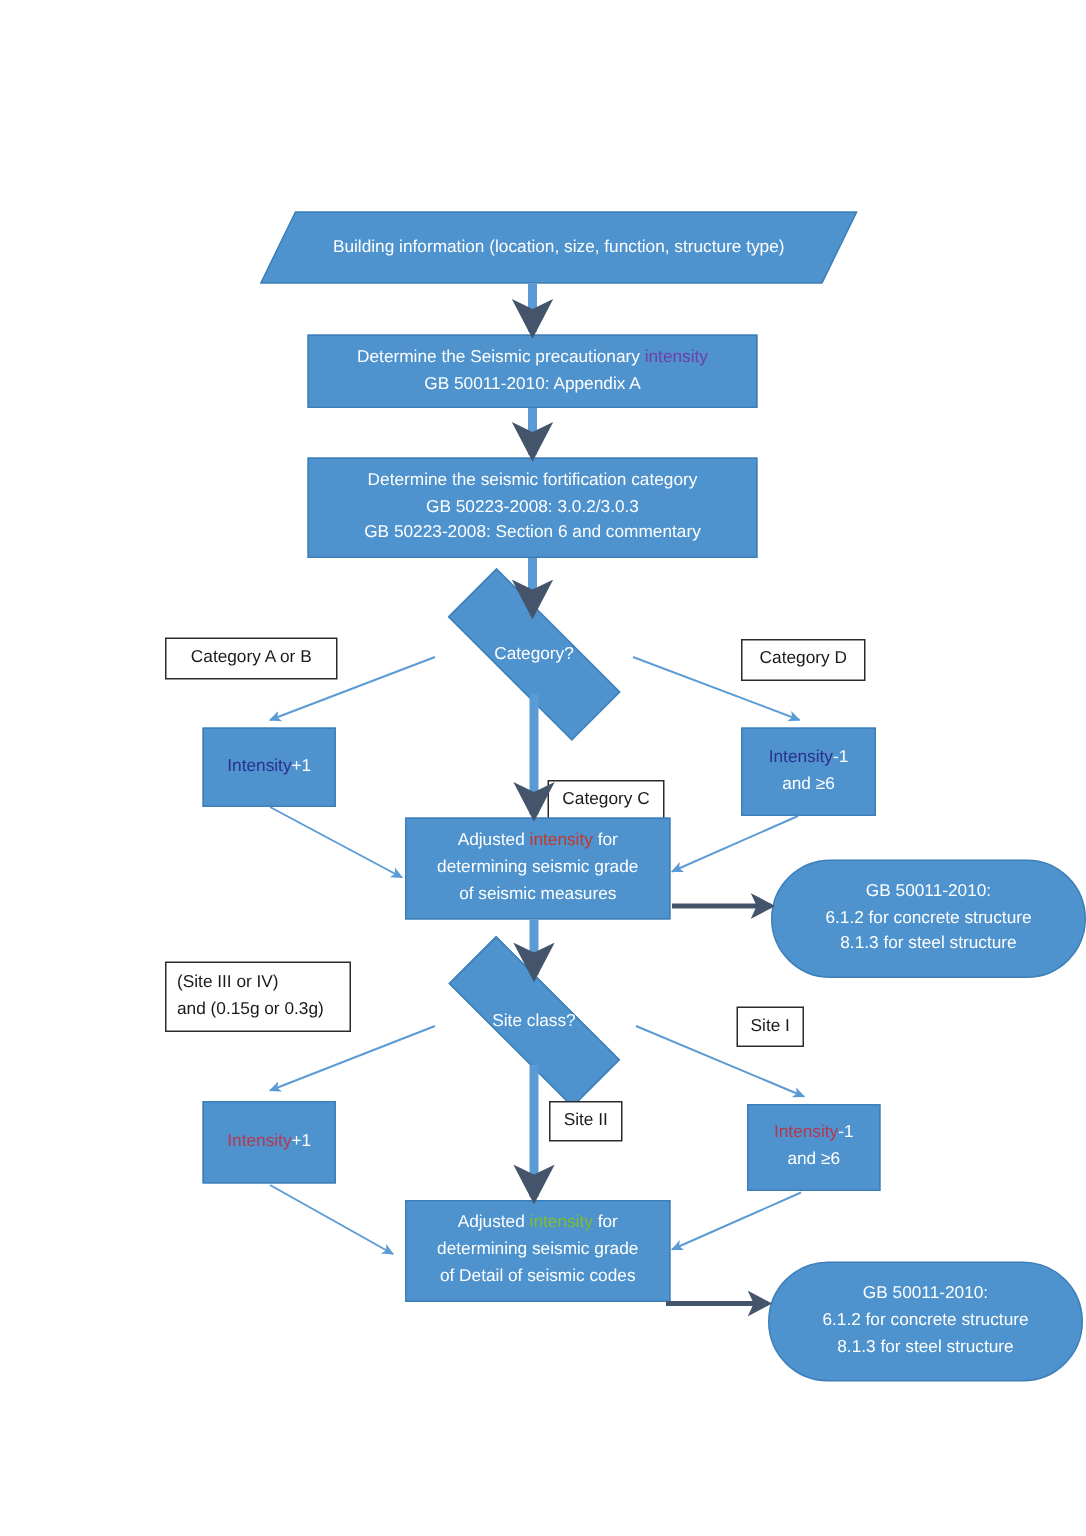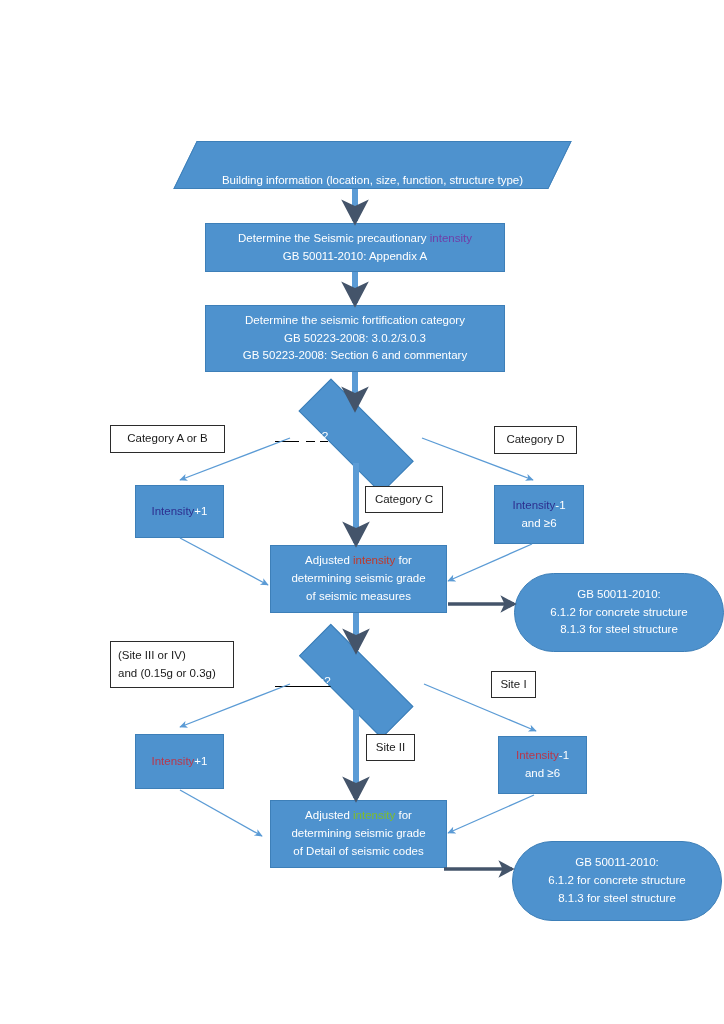--- a/index.html
+++ b/index.html
@@ -59,39 +59,38 @@
   
   .parallelogram {
     position: absolute;
     color: #ffffff;
     font-size: 11.5px;
     line-height: 1.6;
     text-align: center;
     display: flex;
     flex-direction: column;
     align-items: center;
-    justify-content: flex-end;
+    justify-content: center;
   }
   .parallelogram .skewbg {
     position: absolute;
     inset: 0;
     background: #4e92ce;
     border: 1px solid #3d7fb8;
     transform: skewX(-26deg);
     z-index: 0;
   }
   .parallelogram .ptext { position: relative; z-index: 1; }
 
   
   .diamond {
     position: absolute;
     display: flex;
     align-items: center;
-    justify-content: flex-start;
-    text-decoration: underline;
+    justify-content: center;
   }
   .diamond .dbg {
     position: absolute;
     left: 50%; top: 50%;
     width: 70.7%;
     height: 70.7%;
     background: #4e92ce;
     border: 1px solid #3d7fb8;
     transform: translate(-50%, -50%) rotate(45deg);
     z-index: 0;
@@ -248,21 +247,21 @@
   </div>
 
   <div class="labelbox center" style="left:110px; top:425px; width:115px; height:28px;">
     <span>Category A or B</span>
   </div>
 
   <div class="labelbox center" style="left:494px; top:426px; width:83px; height:28px;">
     <span>Category D</span>
   </div>
 
-  <div class="labelbox center" style="left:365px; top:486px; width:78px; height:27px;align-items:center;">
+  <div class="labelbox center" style="left:365px; top:520px; width:78px; height:27px;align-items:center;">
     <span>Category C</span>
   </div>
 
   <div class="node rect" style="left:135px; top:485px; width:89px; height:53px;">
     <span class="ln"><span class="kw-navy">Intensity</span><span>+1</span></span>
   </div>
 
   <div class="node rect" style="left:494px; top:485px; width:90px; height:59px;">
     <span class="ln"><span class="kw-navy">Intensity</span><span>-1</span></span>
     <span class="ln">and  ≥6</span>

